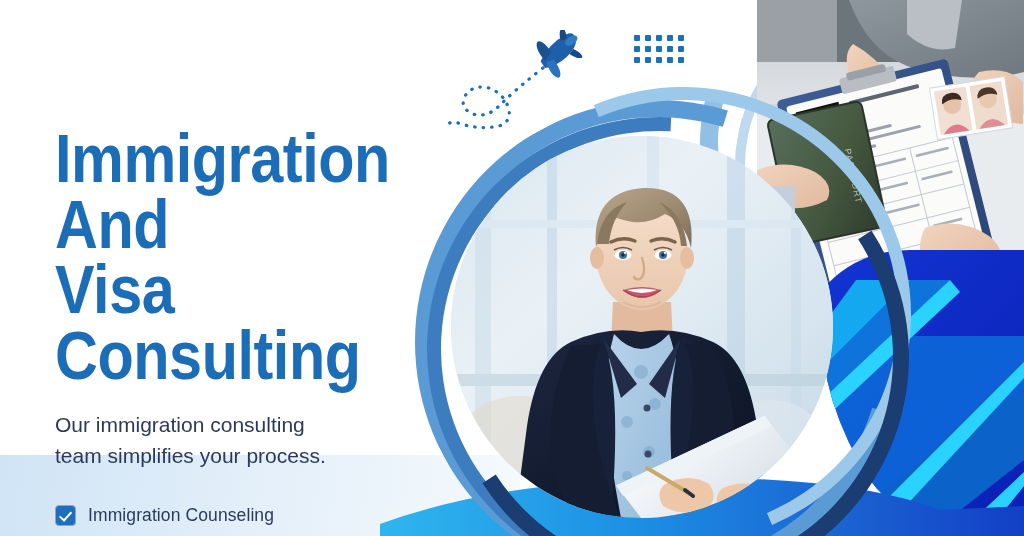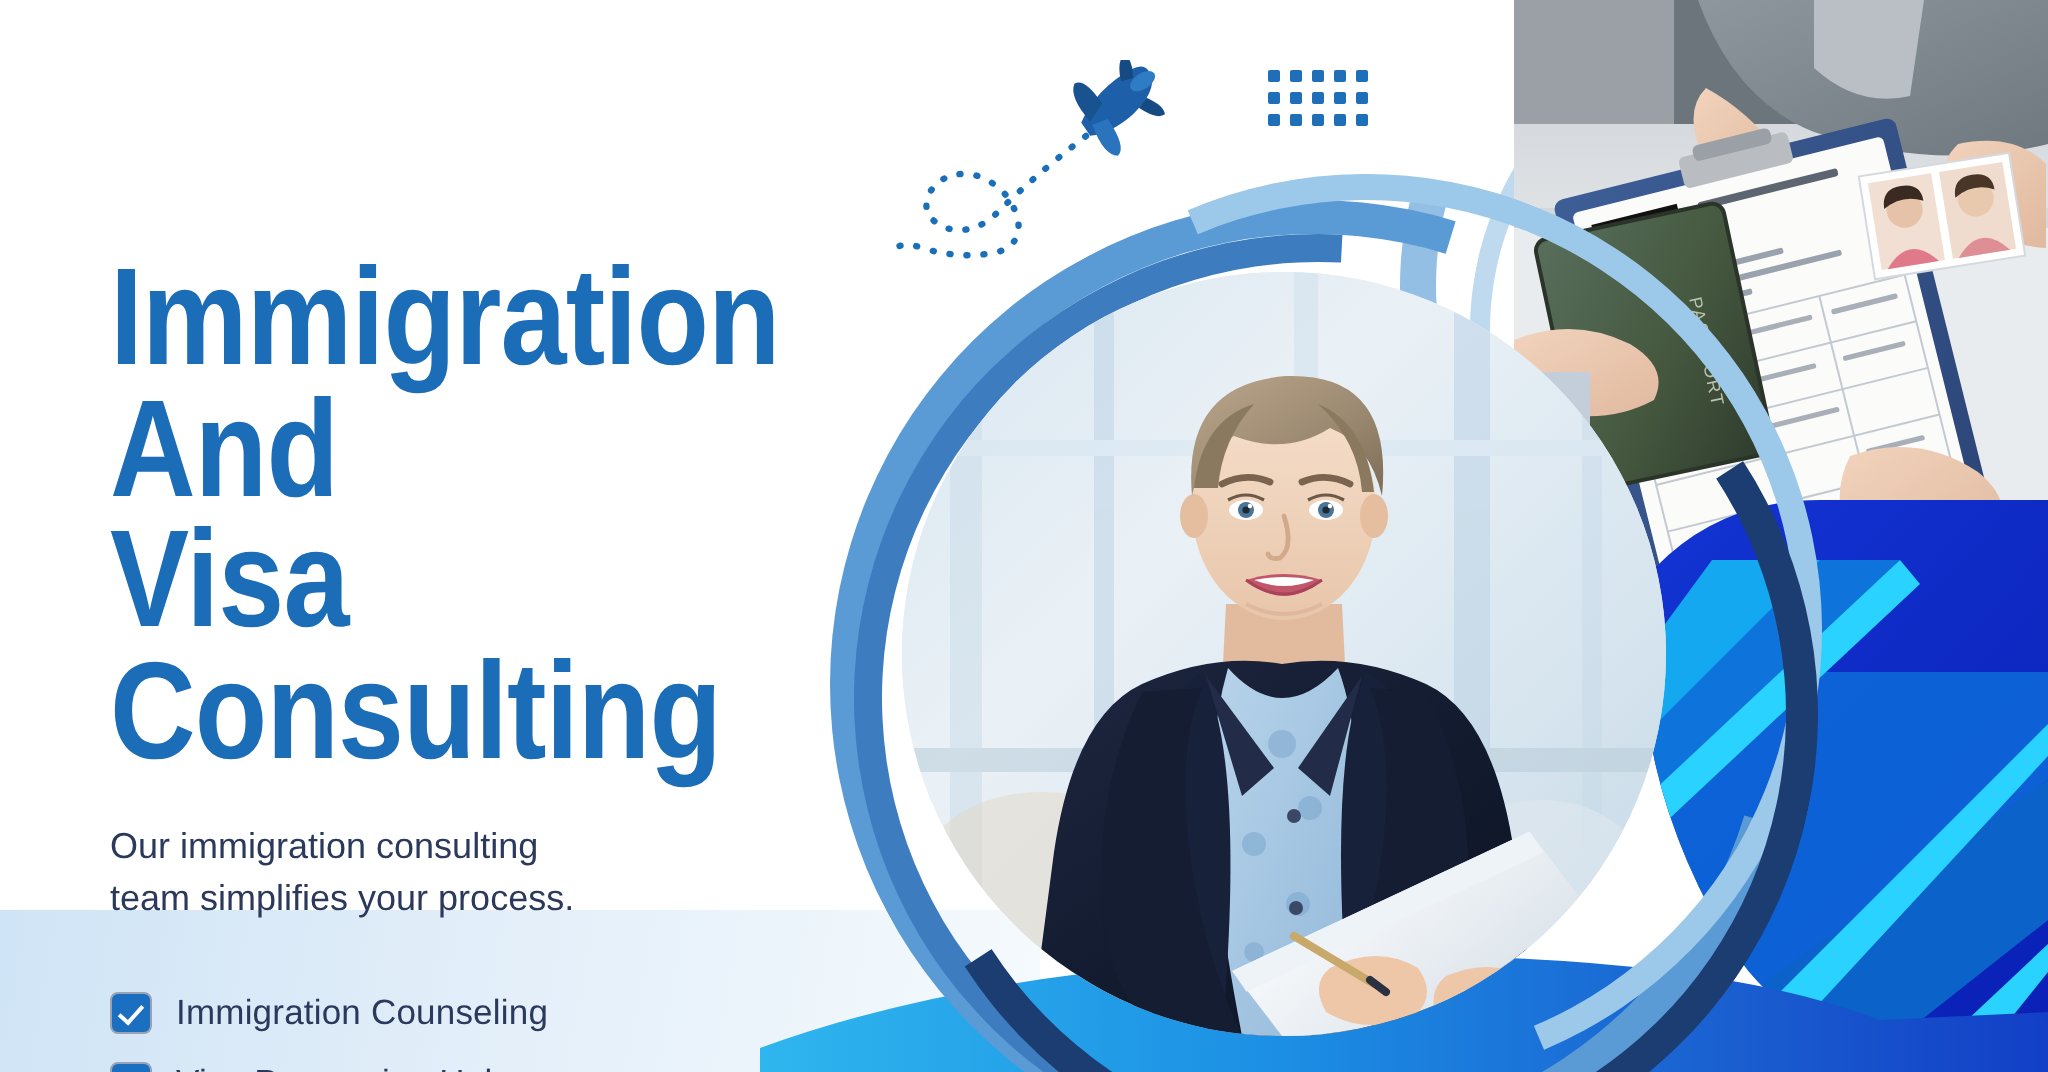--- a/index.html
+++ b/index.html
@@ -219,21 +219,21 @@
     font-weight: bold;
     letter-spacing: -0.5px;
     transform: scaleX(0.86);
     transform-origin: left top;
     white-space: pre-line;
   }
 
   #subtitle {
     margin: 22px 0 0 0;
     color: #2B3A5C;
-    font-size: 18px;
+    font-size: 21px;
     line-height: 1.45;
     font-weight: 500;
     white-space: pre-line;
     max-width: 300px;
   }
 
   #feature-list {
     list-style: none;
     margin: 34px 0 0 0;
     padding: 0;

